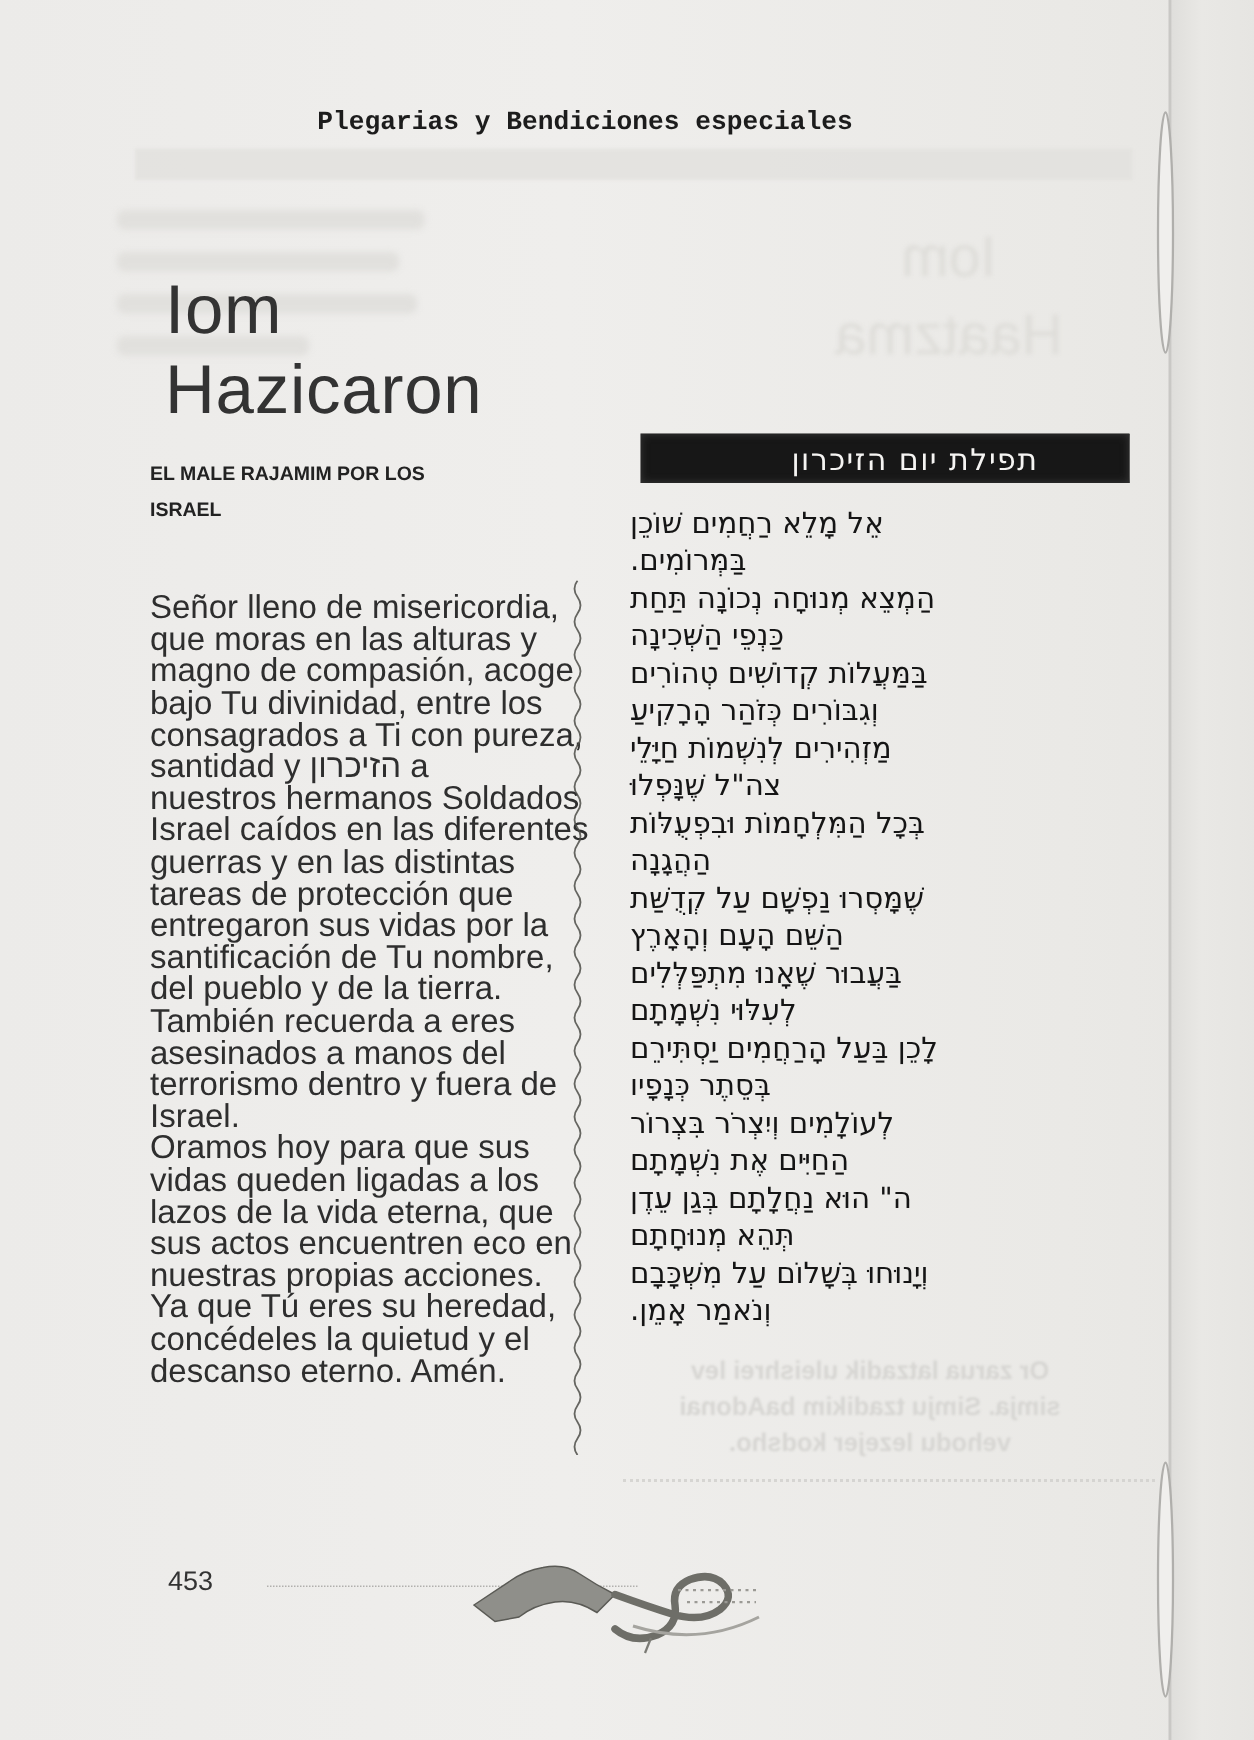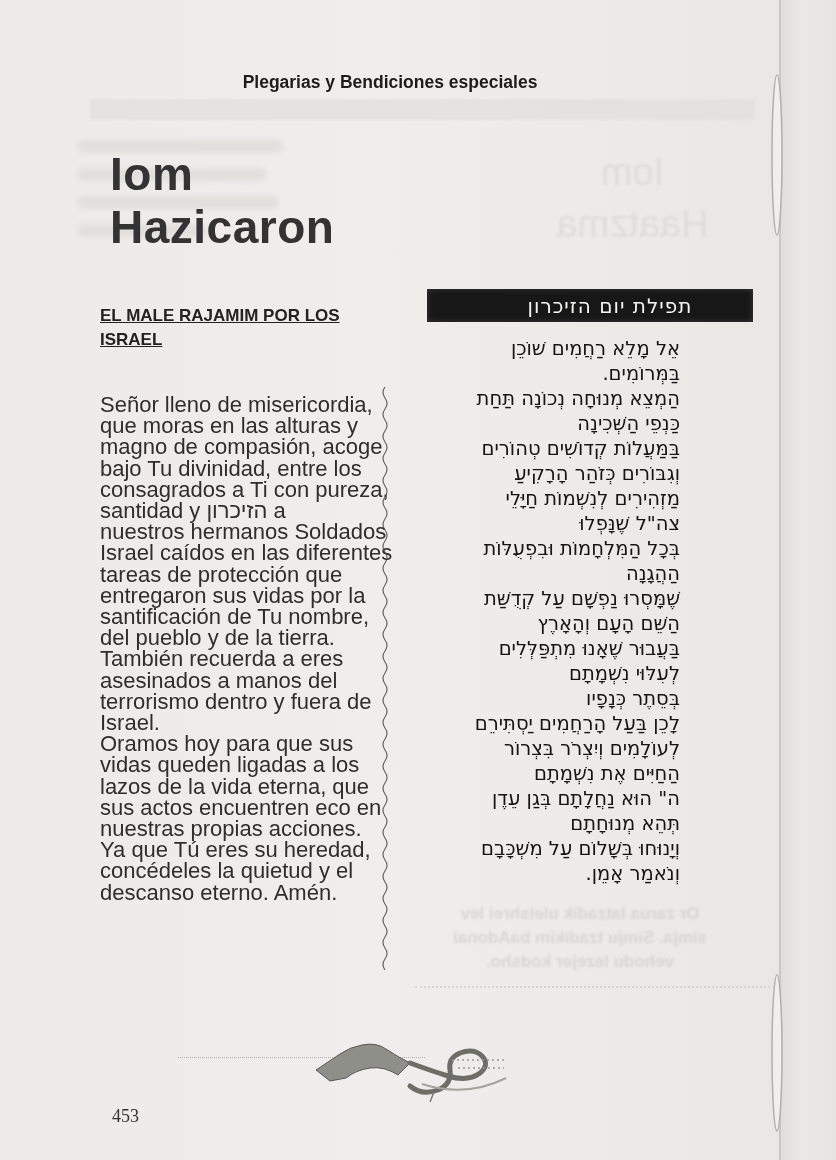--- a/index.html
+++ b/index.html
@@ -1,57 +1,57 @@
 <!DOCTYPE html>
 <html><head>
 <meta charset="utf-8">
 <style>
   html,body{margin:0;padding:0;background:#cfcecb;}
   .page{position:relative;width:836px;height:1160px;overflow:hidden;
         background:linear-gradient(90deg,#ecebe9 0%,#efeeec 45%,#eae9e6 85%,#e7e6e3 100%);
         font-family:"Liberation Sans",sans-serif;color:#2b2b2b;}
   
   .running-header{position:absolute;left:190px;top:72px;width:400px;text-align:center;
-        font-family:Liberation Sans, sans-serif;font-weight:700;font-size:17.5px;color:#1c1c1c;}
+        font-family:Liberation Mono, monospace;font-weight:700;font-size:17.5px;color:#1c1c1c;}
   
   .ghost-band{position:absolute;left:90px;top:99px;width:665px;height:21px;background:#e2e1de;
         filter:blur(1px);opacity:.8;}
   .ghost-bar{position:absolute;height:13px;border-radius:5px;background:#e1e0dd;filter:blur(2px);}
   .gb1{left:78px;top:140px;width:205px;}
   .gb2{left:78px;top:168px;width:188px;}
   .gb3{left:78px;top:196px;width:200px;}
   .gb4{left:78px;top:224px;width:128px;}
   .ghost-title{position:absolute;left:520px;top:146px;width:225px;text-align:center;
         transform:scaleX(-1);font-size:38px;line-height:52px;font-weight:400;
         color:#deddd9;filter:blur(1.3px);}
   .ghost-paragraph{position:absolute;left:425px;top:902px;width:310px;text-align:center;
         transform:scaleX(-1);font-size:17px;font-weight:700;line-height:24px;
         color:#d7d6d3;filter:blur(.8px);}
   .ghost-rule{position:absolute;left:415px;top:986px;width:355px;height:0;
         border-top:2px dotted #d2d1ce;opacity:.85;}
   
-  .title{position:absolute;left:110px;top:148px;font-size:46px;line-height:53px;
-        font-weight:700;letter-spacing:.5px;color:#333;}
+  .title{position:absolute;left:110px;top:180px;font-size:46px;line-height:53px;
+        font-weight:400;letter-spacing:.5px;color:#333;}
   
   .subtitle{position:absolute;left:100px;top:304px;width:300px;font-weight:700;
-        font-size:17px;line-height:23.5px;color:#222;text-decoration:underline;}
+        font-size:13px;line-height:23.5px;color:#222;}
   .spanish-body{position:absolute;left:100px;top:394px;width:300px;font-size:22px;
         line-height:21.2px;color:#2e2e2e;}
   
   .wavy{position:absolute;left:380px;top:387px;width:10px;height:583px;}
   .wavy path{stroke:#4c4c48;stroke-width:1.2;fill:none;opacity:.85;}
   
   .banner{position:absolute;left:427px;top:289px;width:326px;height:33px;background:#171717;
         display:flex;align-items:center;justify-content:center;
         box-shadow:inset 0 0 6px #3a3a3a;}
   .banner span{font-family:"DejaVu Sans",sans-serif;font-size:20px;color:#f5f4f2;letter-spacing:1px;margin-left:40px;}
-  .hebrew{position:absolute;left:420px;top:336px;width:260px;text-align:right;direction:rtl;
+  .hebrew{position:absolute;left:420px;top:336px;width:260px;text-align:left;direction:rtl;
         font-family:"DejaVu Sans",sans-serif;font-size:19.5px;line-height:25px;color:#151515;}
   
-  .page-number{position:absolute;left:112px;top:1106px;font-family:Liberation Serif, serif;
+  .page-number{position:absolute;left:112px;top:1044px;font-family:Liberation Sans, sans-serif;
         font-size:18px;color:#333;}
   .leader-line{position:absolute;left:178px;top:1057px;width:247px;height:0;
         border-top:1.5px dotted #a3a29f;opacity:.8;}
   .ornament{position:absolute;left:310px;top:1018px;width:200px;height:88px;}
   
   .page-edge{position:absolute;left:779px;top:0;width:57px;height:1160px;
         border-left:2px solid #c9c8c5;
         background:linear-gradient(90deg,#dfdedb 0%,#e9e8e5 35%,#e6e5e2 100%);}
   .stitches{position:absolute;left:752px;top:0;width:60px;height:1160px;}
 </style>
@@ -89,20 +89,21 @@
     </div>
   <div class="spanish-body">
       <div class="body-line">Señor lleno de misericordia,</div>
       <div class="body-line">que moras en las alturas y</div>
       <div class="body-line">magno de compasión, acoge</div>
       <div class="body-line">bajo Tu divinidad, entre los</div>
       <div class="body-line">consagrados a Ti con pureza,</div>
       <div class="body-line">santidad y הזיכרון a</div>
       <div class="body-line">nuestros hermanos Soldados</div>
       <div class="body-line">Israel caídos en las diferentes</div>
+      <div class="body-line">guerras y en las distintas</div>
       <div class="body-line">tareas de protección que</div>
       <div class="body-line">entregaron sus vidas por la</div>
       <div class="body-line">santificación de Tu nombre,</div>
       <div class="body-line">del pueblo y de la tierra.</div>
       <div class="body-line">También recuerda a eres</div>
       <div class="body-line">asesinados a manos del</div>
       <div class="body-line">terrorismo dentro y fuera de</div>
       <div class="body-line">Israel.</div>
       <div class="body-line">Oramos hoy para que sus</div>
       <div class="body-line">vidas queden ligadas a los</div>
@@ -129,22 +130,22 @@
       <div class="hebrew-line">בַּמַּעֲלוֹת קְדוֹשִׁים טְהוֹרִים</div>
       <div class="hebrew-line">וְגִבּוֹרִים כְּזֹהַר הָרָקִיעַ</div>
       <div class="hebrew-line">מַזְהִירִים לְנִשְׁמוֹת חַיָּלֵי</div>
       <div class="hebrew-line">צה"ל שֶׁנָּפְלוּ</div>
       <div class="hebrew-line">בְּכָל הַמִּלְחָמוֹת וּבִפְעֻלּוֹת</div>
       <div class="hebrew-line">הַהֲגָנָה</div>
       <div class="hebrew-line">שֶׁמָּסְרוּ נַפְשָׁם עַל קְדֻשַּׁת</div>
       <div class="hebrew-line">הַשֵּׁם הָעָם וְהָאָרֶץ</div>
       <div class="hebrew-line">בַּעֲבוּר שֶׁאָנוּ מִתְפַּלְּלִים</div>
       <div class="hebrew-line">לְעִלּוּי נִשְׁמָתָם</div>
+      <div class="hebrew-line">לָכֵן בַּעַל הָרַחֲמִים יַסְתִּירֵם</div>
       <div class="hebrew-line">בְּסֵתֶר כְּנָפָיו</div>
-      <div class="hebrew-line">לָכֵן בַּעַל הָרַחֲמִים יַסְתִּירֵם</div>
       <div class="hebrew-line">לְעוֹלָמִים וְיִצְרֹר בִּצְרוֹר</div>
       <div class="hebrew-line">הַחַיִּים אֶת נִשְׁמָתָם</div>
       <div class="hebrew-line">ה" הוּא נַחֲלָתָם בְּגַן עֵדֶן</div>
       <div class="hebrew-line">תְּהֵא מְנוּחָתָם</div>
       <div class="hebrew-line">וְיָנוּחוּ בְּשָׁלוֹם עַל מִשְׁכָּבָם</div>
       <div class="hebrew-line">וְנֹאמַר אָמֵן.</div>
     </div>
 
   <div class="page-number">453</div>
   <div class="leader-line"></div>

